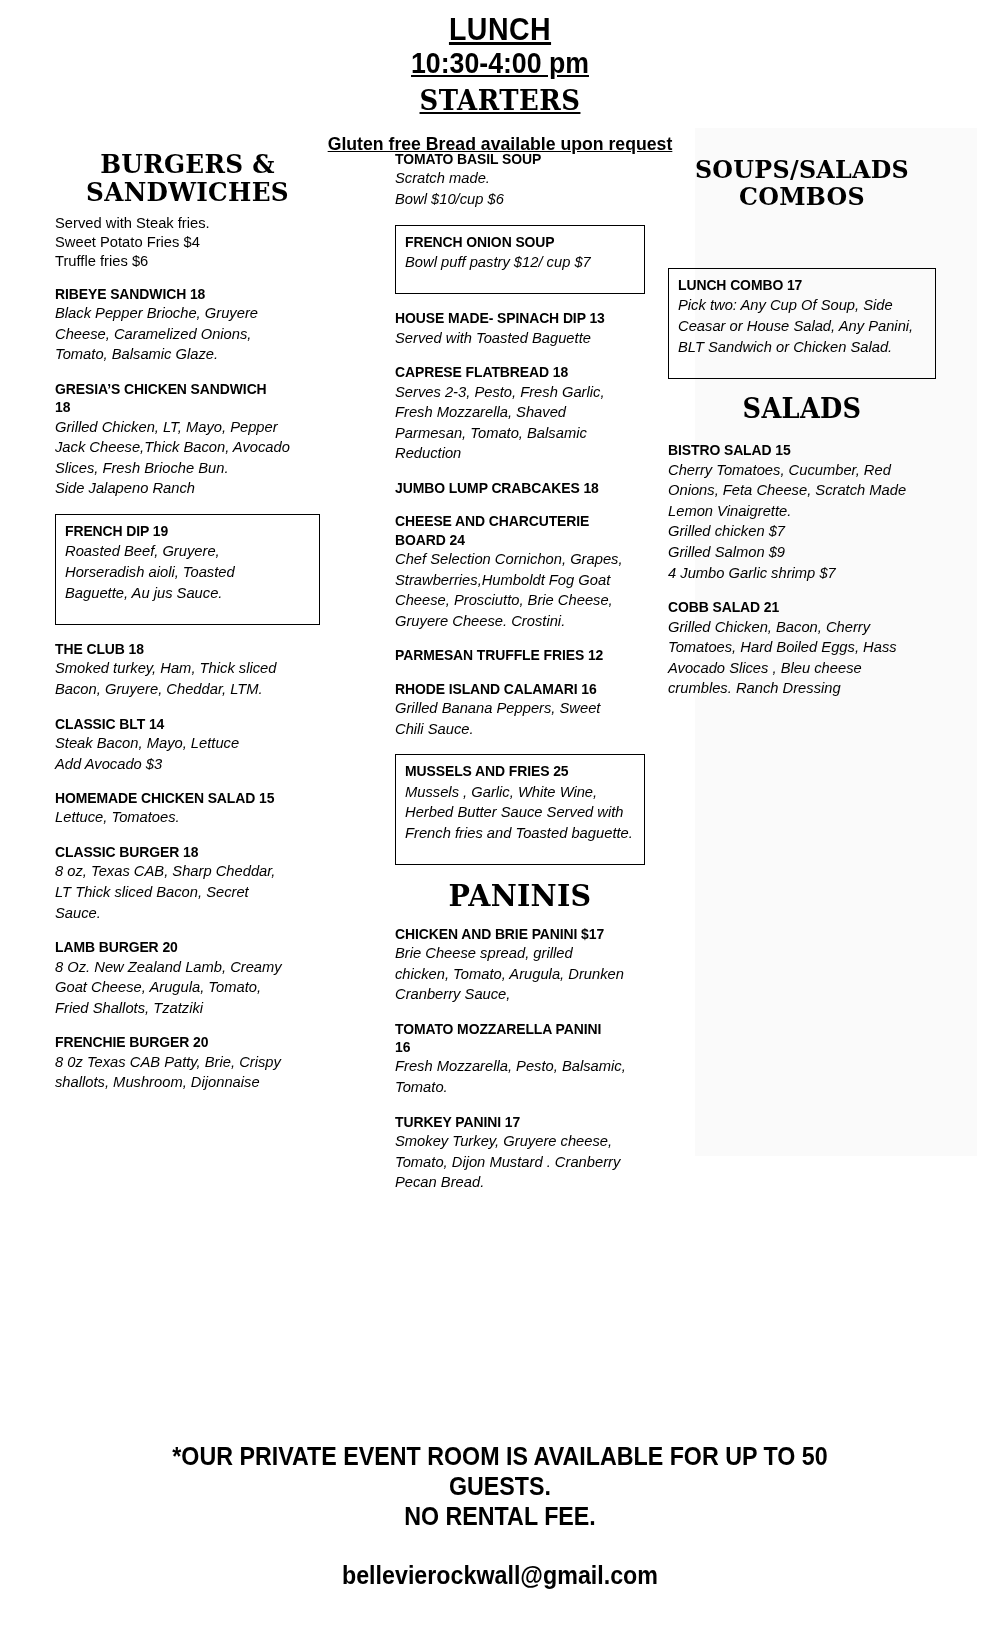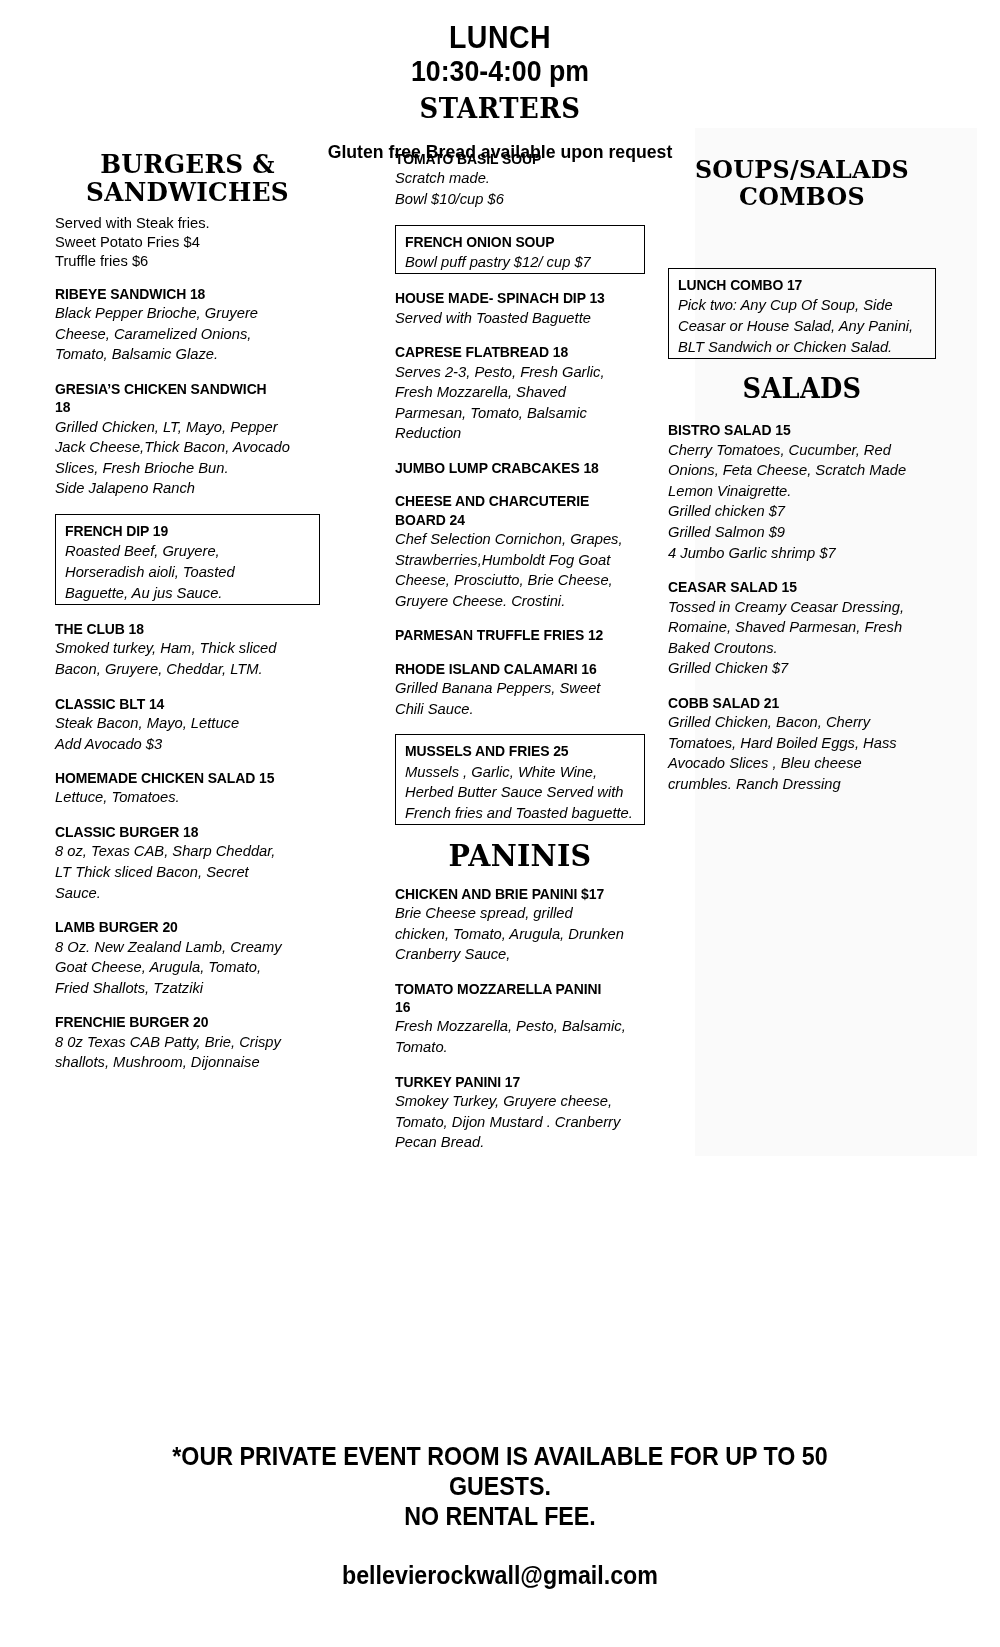--- a/index.html
+++ b/index.html
@@ -9,21 +9,21 @@
   }
   body {
     width: 1000px; height: 1647px;
     position: relative;
     font-family: "Liberation Sans", sans-serif;
     color: #000000;
     overflow: hidden;
   }
 
   
-  .header { text-align: center; padding-top: 22px; }
+  .header { text-align: center; padding-top: 14px; text-decoration: underline; }
   .hdr-lunch {
     font-family: "Liberation Sans", sans-serif;
     font-weight: 700;
     font-size: 31px;
     letter-spacing: 0.5px;
     line-height: 1.05;
     transform: scaleX(0.92);
   }
   .hdr-hours {
     font-family: "Liberation Sans", sans-serif;
@@ -107,21 +107,21 @@
     font-style: italic;
     font-size: 15.5px;
     line-height: 1.33;
     transform: scaleX(0.95);
     transform-origin: left;
   }
   .item-desc div { white-space: nowrap; }
 
   .boxed {
     border: 1.6px solid #000;
-    padding: 7px 9px 1px 9px;
+    padding: 7px 9px 21px 9px;
     margin-bottom: 15px;
   }
   .boxed .item-name { margin-bottom: 1px; }
 
   
   .footer {
     position: absolute;
     left: 0; top: 1418px;
     width: 1000px;
     text-align: center;
@@ -400,31 +400,20 @@
             <div>Cherry Tomatoes, Cucumber, Red</div>
             <div>Onions, Feta Cheese, Scratch Made</div>
             <div>Lemon Vinaigrette.</div>
             <div>Grilled chicken $7</div>
             <div>Grilled Salmon $9</div>
             <div>4 Jumbo Garlic shrimp $7</div>
           </div>
         </div>
         <div class="item">
           <div class="item-name">
-            <div>CEASAR SALAD   15</div>
-          </div>
-          <div class="item-desc">
-            <div>Tossed in Creamy Ceasar Dressing,</div>
-            <div>Romaine, Shaved Parmesan, Fresh</div>
-            <div>Baked Croutons.</div>
-            <div>Grilled Chicken $7</div>
-          </div>
-        </div>
-        <div class="item">
-          <div class="item-name">
             <div>COBB SALAD   21</div>
           </div>
           <div class="item-desc">
             <div>Grilled Chicken, Bacon, Cherry</div>
             <div>Tomatoes, Hard Boiled Eggs, Hass</div>
             <div>Avocado Slices , Bleu cheese</div>
             <div>crumbles. Ranch Dressing</div>
           </div>
         </div>
       </div>

